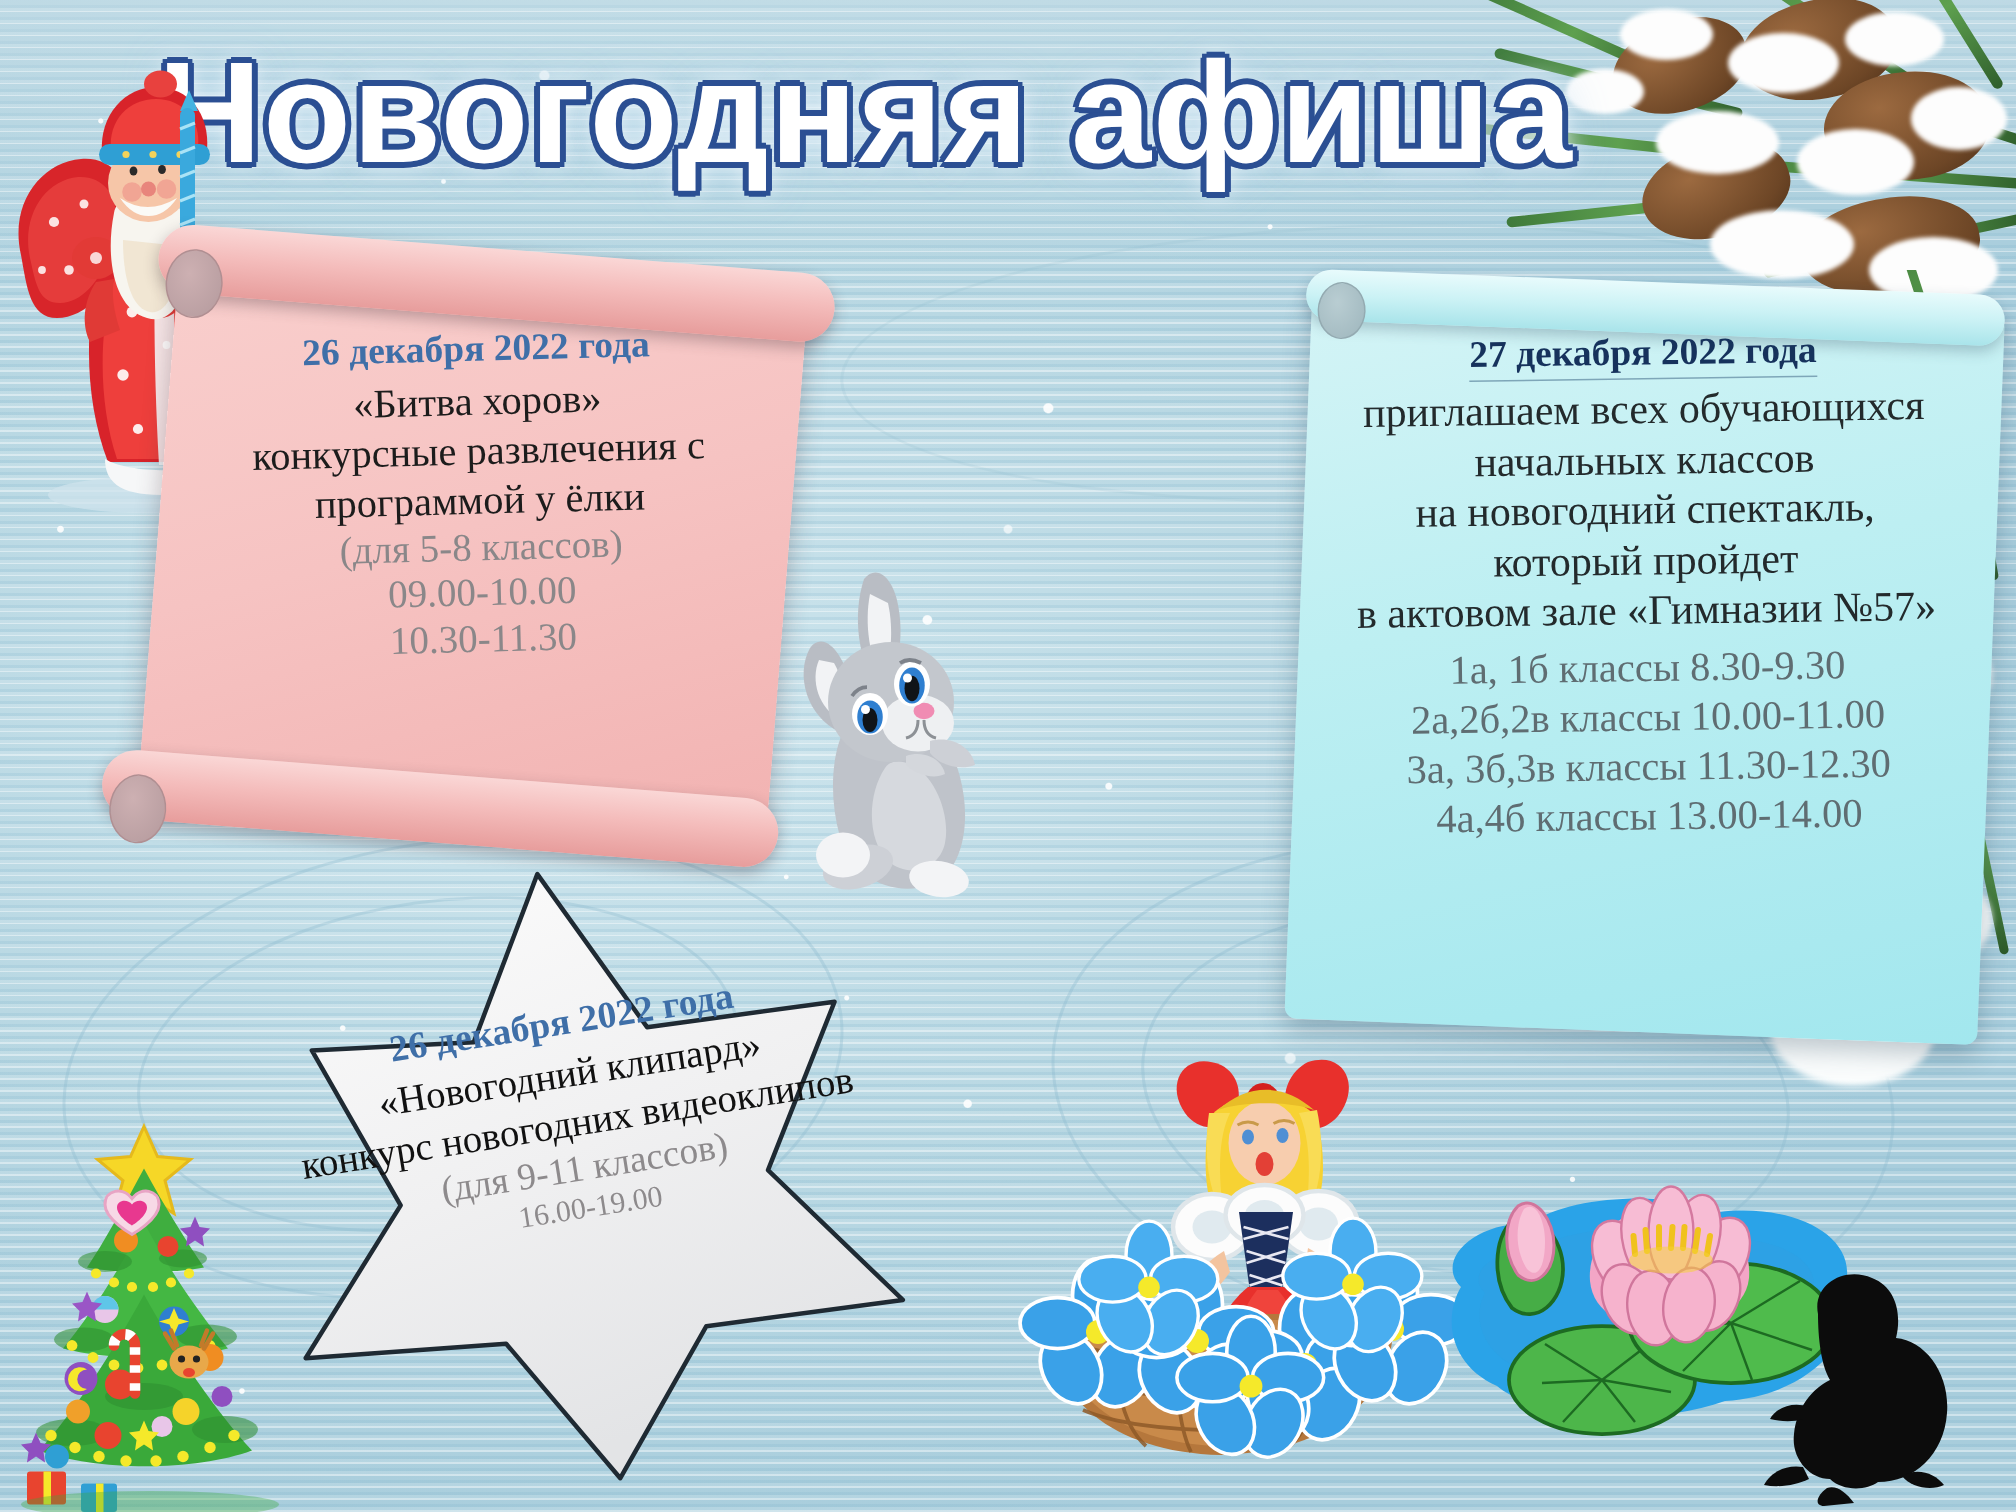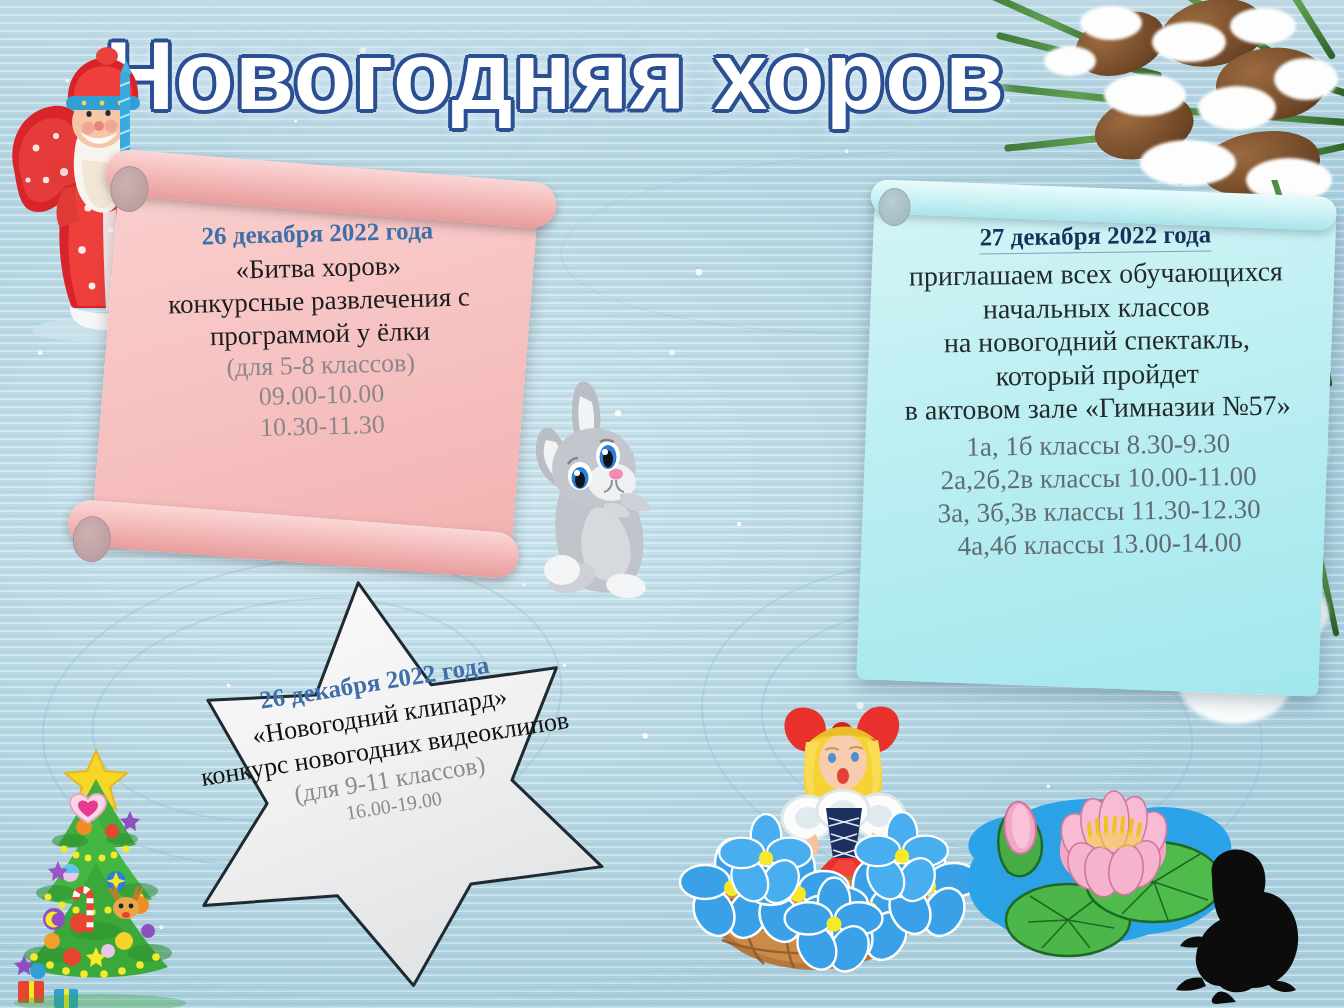--- a/index.html
+++ b/index.html
@@ -210,21 +210,21 @@
     <div class="snowcl" style="left:16px;top:168px;width:92px;height:62px;"></div>
     <div class="snowcl" style="left:58px;top:238px;width:96px;height:64px;"></div>
     <div class="snowcl" style="left:10px;top:316px;width:104px;height:70px;"></div>
     <div class="snowcl" style="left:54px;top:398px;width:100px;height:70px;"></div>
     <div class="snowcl" style="left:6px;top:468px;width:110px;height:76px;"></div>
   </div>
 
   <div class="snow"></div>
   <div class="snow2"></div>
 
-  <div class="title">Новогодняя хоров</div>
+  <div class="title">Новогодняя афиша</div>
 
   <div class="santa">
     <svg viewBox="0 0 180 300" width="180" height="300">
       <ellipse cx="92" cy="290" rx="66" ry="12" fill="#cfe3ec" opacity=".75"></ellipse>
 
       <path d="M8 130 C0 95 22 68 48 66 C72 64 84 86 80 112 C76 142 56 172 32 172 C14 172 12 152 8 130Z" fill="#d8252a"></path>
       <path d="M14 132 C8 104 24 80 46 78 C64 77 74 92 71 113 C67 139 52 162 34 162 C20 162 18 150 14 132Z" fill="#e8413e" opacity=".85"></path>
       <g fill="#fff" opacity=".85">
         <circle cx="30" cy="108" r="3.4"></circle>
           <circle cx="50" cy="96" r="3"></circle>

